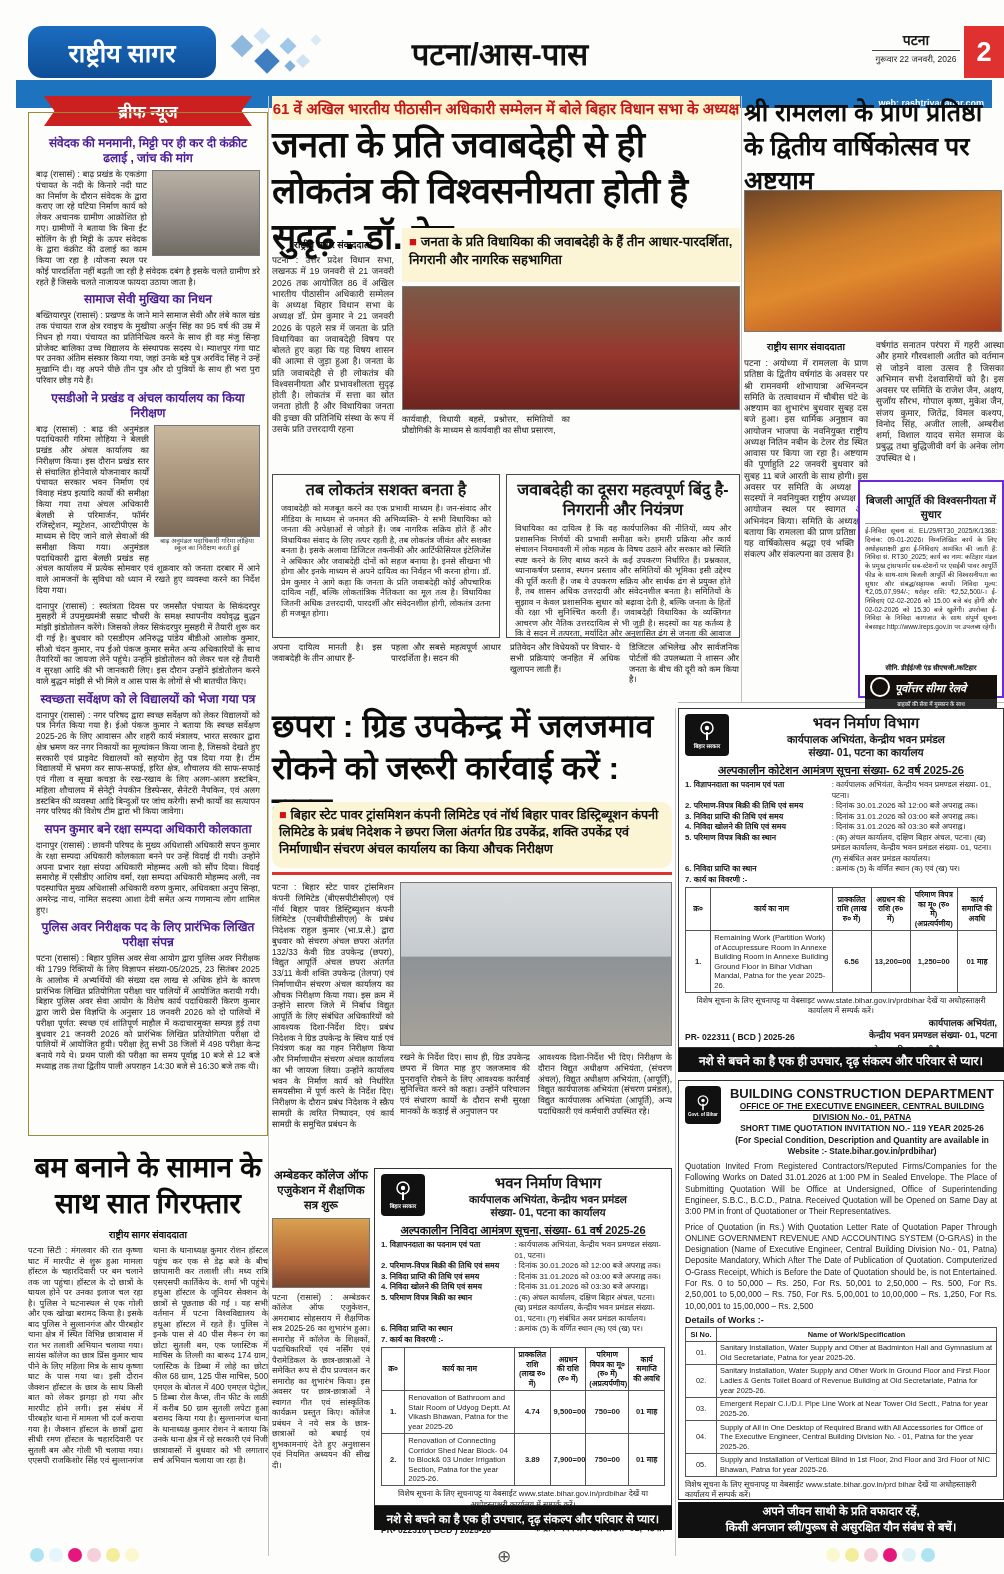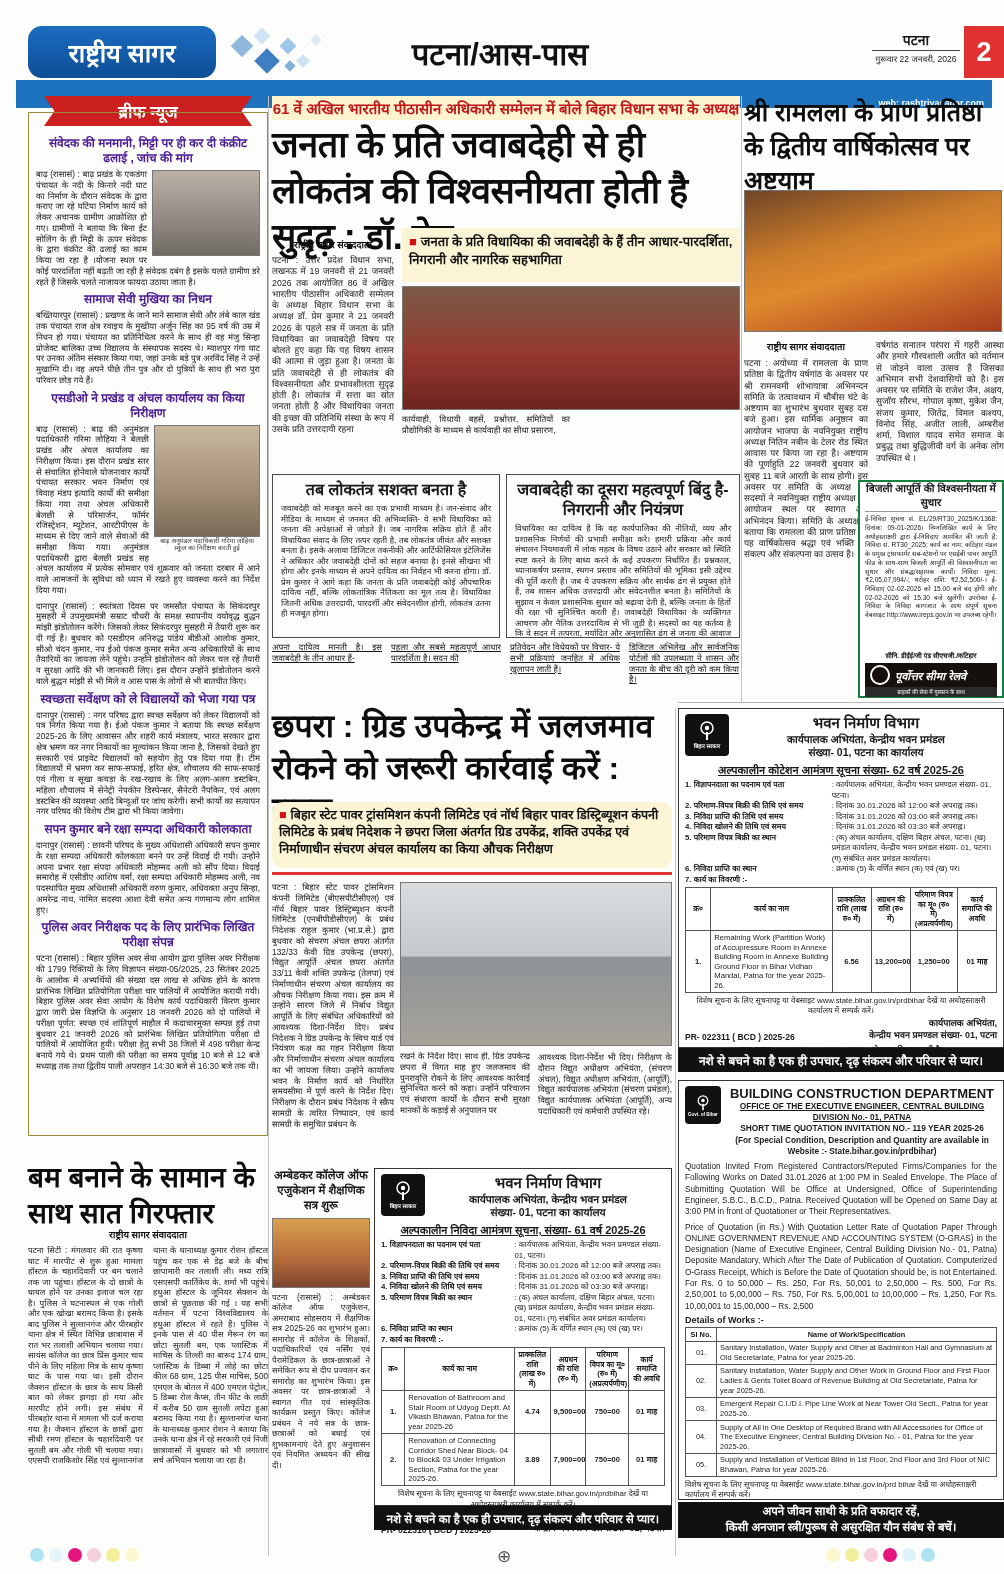--- a/index.html
+++ b/index.html
@@ -31,21 +31,21 @@
   .briefs-box{border:1px solid #9a8a3a;box-sizing:border-box;padding:20px 7px 4px 7px;}
   .brief h3{font-size:12px;font-weight:800;text-align:center;margin:3px 0 3px;line-height:1.25;color:#4c1d95;}
   .brief{margin-bottom:5px;}
   .bimg{float:right;margin:1px 0 2px 5px;border:1px solid #888;}
   .bcap{font-size:6.6px;line-height:1.2;text-align:center;color:#333;}
 
   
   .hl-main{font-size:36px;font-weight:800;line-height:1.28;color:#0d0d0d;letter-spacing:-.5px;}
   .hl-mid{font-size:32px;font-weight:800;line-height:1.3;color:#0d0d0d;}
   .hl-right{font-size:25px;font-weight:800;line-height:1.35;color:#0d0d0d;}
-  .hl-bomb{font-size:28px;font-weight:800;line-height:1.3;color:#0d0d0d;margin-top:10px;}
+  .hl-bomb{font-size:28px;font-weight:800;line-height:1.3;color:#0d0d0d;text-align:center;}
   .kicker{background:#fdf3cf;color:#c01818;font-size:15px;font-weight:800;
           display:flex;align-items:center;justify-content:center;}
   .byline{font-weight:800;font-size:9.5px;text-align:center;color:#111;}
   .hibox{background:#fbf5d5;padding:5px 7px;box-sizing:border-box;font-size:13px;font-weight:800;line-height:1.35;color:#111;}
   .bullet{color:#d11212;margin-right:4px;}
   .subbox{border:1.5px solid #4a4a4a;box-sizing:border-box;padding:5px 8px;}
   .subbox h3{font-size:16px;font-weight:800;text-align:center;margin:0 0 4px;line-height:1.25;}
   .redline{background:#e03131;}
 
   .photo{border:1px solid #777;box-sizing:border-box;}
@@ -67,21 +67,21 @@
   .tnd{border-collapse:collapse;width:100%;table-layout:fixed;}
   .tnd th,.tnd td{border:1px solid #555;font-size:7.6px;line-height:1.25;padding:2px 3px;vertical-align:middle;}
   .tnd th{font-weight:700;text-align:center;}
   .tnd td.num{text-align:center;font-weight:700;}
   .ad-note{font-size:7.8px;text-align:center;line-height:1.3;margin-top:3px;}
   .ad-sign{font-size:9px;font-weight:800;text-align:right;line-height:1.3;}
   .ad-pr{font-size:8.5px;font-weight:700;}
   .black-strip{background:#111;color:#fff;font-weight:800;display:flex;align-items:center;justify-content:center;text-align:center;}
   .gov-logo{width:44px;height:42px;background:#111;border-radius:4px;color:#fff;display:flex;flex-direction:column;
             align-items:center;justify-content:center;font-size:5.5px;font-weight:700;}
-  .rail-box{border:2px solid #15803d;box-sizing:border-box;padding:0 5px;background:#fff;}
+  .rail-box{border:2px solid #6d28d9;box-sizing:border-box;padding:12px 5px;background:#fff;}
   .rail-title{font-size:10.5px;font-weight:800;text-align:center;line-height:1.3;border-bottom:1px solid #999;padding-bottom:2px;}
   .rail-body{font-size:6.6px;line-height:1.32;text-align:justify;margin-top:3px;}
   .rail-sign{font-size:6.8px;font-weight:800;text-align:center;margin-top:2px;}
   .rail-org{background:#15100c;color:#fff;display:flex;align-items:center;gap:5px;padding:2px 5px;margin-top:3px;}
   .rail-org .nm{font-size:11px;font-weight:800;font-style:italic;}
   .ring{width:16px;height:16px;border:2.5px solid #fff;border-radius:50%;}
   .rail-tag{background:#2a2a2a;color:#fff;font-size:5.6px;text-align:center;padding:1px 0;}
 
   .bcd-title{font-size:13px;font-weight:800;text-align:center;}
   .bcd-sub{font-size:8.3px;font-weight:700;text-align:center;line-height:1.35;}
@@ -189,36 +189,36 @@
 
 <div class="abs subbox clip" style="left:272px;top:474px;width:228px;height:164px;">
   <h3>तब लोकतंत्र सशक्त बनता है</h3>
   <div class="bt" style="font-size:8.2px;">जवाबदेही को मजबूत करने का एक प्रभावी माध्यम है। जन-संवाद और मीडिया के माध्यम से जनमत की अभिव्यक्ति- ये सभी विधायिका को जनता की अपेक्षाओं से जोड़ते हैं। जब नागरिक सक्रिय होते हैं और विधायिका संवाद के लिए तत्पर रहती है, तब लोकतंत्र जीवंत और सशक्त बनता है। इसके अलावा डिजिटल तकनीकी और आर्टिफीसियल इंटेलिजेंस ने अधिकार और जवाबदेही दोनों को सहज बनाया है। इनसे सीखना भी होगा और इनके माध्यम से अपने दायित्व का निर्वहन भी करना होगा। डॉ. प्रेम कुमार ने आगे कहा कि जनता के प्रति जवाबदेही कोई औपचारिक दायित्व नहीं, बल्कि लोकतांत्रिक नैतिकता का मूल तत्व है। विधायिका जितनी अधिक उत्तरदायी, पारदर्शी और संवेदनशील होगी, लोकतंत्र उतना ही मजबूत होगा।</div>
 </div>
 <div class="abs subbox clip" style="left:506px;top:474px;width:234px;height:164px;">
   <h3>जवाबदेही का दूसरा महत्वपूर्ण बिंदु है- निगरानी और नियंत्रण</h3>
   <div class="bt" style="font-size:8.2px;">विधायिका का दायित्व है कि वह कार्यपालिका की नीतियों, व्यय और प्रशासनिक निर्णयों की प्रभावी समीक्षा करे। हमारी प्रक्रिया और कार्य संचालन नियमावली में लोक महत्व के विषय उठाने और सरकार को स्थिति स्पष्ट करने के लिए बाध्य करने के कई उपकरण निर्धारित हैं। प्रश्नकाल, ध्यानाकर्षण प्रस्ताव, स्थगन प्रस्ताव और समितियों की भूमिका इसी उद्देश्य की पूर्ति करती हैं। जब ये उपकरण सक्रिय और सार्थक ढंग से प्रयुक्त होते हैं, तब शासन अधिक उत्तरदायी और संवेदनशील बनता है। समितियों के सुझाव न केवल प्रशासनिक सुधार को बढ़ावा देती है, बल्कि जनता के हितों की रक्षा भी सुनिश्चित करती हैं। जवाबदेही विधायिका के व्यक्तिगत आचरण और नैतिक उत्तरदायित्व से भी जुड़ी है। सदस्यों का यह कर्तव्य है कि वे सदन में तत्परता, मर्यादित और अनुशासित ढंग से जनता की आवाज बनें।</div>
 </div>
 
-<div class="abs clip" style="left:272px;top:642px;width:468px;height:56px;display:flex;gap:9px;text-decoration:underline;">
+<div class="abs clip" style="left:272px;top:642px;width:468px;height:56px;display:flex;gap:9px;">
   <div class="bt" style="width:110px;">अपना दायित्व मानती है। इस जवाबदेही के तीन आधार हैं-</div>
   <div class="bt" style="width:110px;">पहला और सबसे महत्वपूर्ण आधार पारदर्शिता है। सदन की</div>
   <div class="bt" style="width:110px;">प्रतिवेदन और विधेयकों पर विचार- ये सभी प्रक्रियाएं जनहित में अधिक खुलापन लाती हैं।</div>
   <div class="bt" style="width:110px;">डिजिटल अभिलेख और सार्वजनिक पोर्टलों की उपलब्धता ने शासन और जनता के बीच की दूरी को कम किया है।</div>
 </div>
 
 <div class="abs hl-mid" style="left:272px;top:706px;width:400px;height:92px;">छपरा : ग्रिड उपकेन्द्र में जलजमाव रोकने को जरूरी कार्रवाई करें : राहुल</div>
 <div class="abs hibox" style="left:272px;top:802px;width:400px;height:66px;font-size:12.5px;border-radius:11px;">
   <span class="bullet">■</span><span>बिहार स्टेट पावर ट्रांसमिशन कंपनी लिमिटेड एवं नॉर्थ बिहार पावर डिस्ट्रिब्यूशन कंपनी लिमिटेड के प्रबंध निदेशक ने छपरा जिला अंतर्गत ग्रिड उपकेंद्र, शक्ति उपकेंद्र एवं निर्माणाधीन संचरण अंचल कार्यालय का किया औचक निरीक्षण</span>
 </div>
 <div class="abs redline" style="left:272px;top:872px;width:400px;height:3px;"></div>
 
 <div class="abs bt clip" style="left:272px;top:882px;width:122px;height:278px;font-size:8.4px;">पटना : बिहार स्टेट पावर ट्रांसमिशन कंपनी लिमिटेड (बीएसपीटीसीएल) एवं नॉर्थ बिहार पावर डिस्ट्रिब्यूशन कंपनी लिमिटेड (एनबीपीडीसीएल) के प्रबंध निदेशक राहुल कुमार (भा.प्र.से.) द्वारा बुधवार को संचरण अंचल छपरा अंतर्गत 132/33 केवी ग्रिड उपकेन्द्र (छपरा), विद्युत आपूर्ति अंचल छपरा अंतर्गत 33/11 केवी शक्ति उपकेन्द्र (तेलपा) एवं निर्माणाधीन संचरण अंचल कार्यालय का औचक निरीक्षण किया गया। इस क्रम में उन्होंने सारण जिले में निर्बाध विद्युत आपूर्ति के लिए संबंधित अधिकारियों को आवश्यक दिशा-निर्देश दिए। प्रबंध निदेशक ने ग्रिड उपकेन्द्र के स्विच यार्ड एवं नियंत्रण कक्ष का गहन निरीक्षण किया और निर्माणाधीन संचरण अंचल कार्यालय का भी जायजा लिया। उन्होंने कार्यालय भवन के निर्माण कार्य को निर्धारित समयसीमा में पूर्ण करने के निर्देश दिए। निरीक्षण के दौरान प्रबंध निदेशक ने स्क्रैप सामग्री के त्वरित निष्पादन, एवं कार्य सामग्री के समुचित प्रबंधन के</div>
 <div class="abs photo ph-grid" style="left:400px;top:882px;width:272px;height:164px;"></div>
-<div class="abs bt clip" style="left:400px;top:1052px;width:130px;height:108px;font-family:Liberation Serif, serif;">रखने के निर्देश दिए। साथ ही, ग्रिड उपकेन्द्र छपरा में विगत माह हुए जलजमाव की पुनरावृत्ति रोकने के लिए आवश्यक कार्रवाई सुनिश्चित करने को कहा। उन्होंने परिचालन एवं संधारण कार्यों के दौरान सभी सुरक्षा मानकों के कड़ाई से अनुपालन पर</div>
+<div class="abs bt clip" style="left:400px;top:1052px;width:130px;height:108px;">रखने के निर्देश दिए। साथ ही, ग्रिड उपकेन्द्र छपरा में विगत माह हुए जलजमाव की पुनरावृत्ति रोकने के लिए आवश्यक कार्रवाई सुनिश्चित करने को कहा। उन्होंने परिचालन एवं संधारण कार्यों के दौरान सभी सुरक्षा मानकों के कड़ाई से अनुपालन पर</div>
 <div class="abs bt clip" style="left:538px;top:1052px;width:134px;height:108px;">आवश्यक दिशा-निर्देश भी दिए। निरीक्षण के दौरान विद्युत अधीक्षण अभियंता, (संचरण अंचल), विद्युत अधीक्षण अभियंता, (आपूर्ति), विद्युत कार्यपालक अभियंता (संचरण प्रमंडल), विद्युत कार्यपालक अभियंता (आपूर्ति), अन्य पदाधिकारी एवं कर्मचारी उपस्थित रहे।</div>
 
 <div class="abs" style="left:272px;top:1168px;width:98px;">
   <div style="font-size:11.5px;font-weight:800;text-align:center;line-height:1.3;">अम्बेडकर कॉलेज ऑफ एजुकेशन में शैक्षणिक सत्र शुरू</div>
   <div class="photo ph-college" style="width:98px;height:70px;margin-top:5px;"></div>
   <div class="bt clip" style="margin-top:5px;height:282px;font-size:8.2px;">पटना (रासासं) : अम्बेडकर कॉलेज ऑफ एजुकेशन, अमराबाद सोहसराय में शैक्षणिक सत्र 2025-26 का शुभारंभ हुआ। समारोह में कॉलेज के शिक्षकों, पदाधिकारियों एवं नर्सिंग एवं पैरामेडिकल के छात्र-छात्राओं ने समेकित रूप से दीप प्रज्वलन कर समारोह का शुभारंभ किया। इस अवसर पर छात्र-छात्राओं ने स्वागत गीत एवं सांस्कृतिक कार्यक्रम प्रस्तुत किए। कॉलेज प्रबंधन ने नये सत्र के छात्र-छात्राओं को बधाई एवं शुभकामनाएं देते हुए अनुशासन एवं नियमित अध्ययन की सीख दी।</div>
 </div>
 
 <div class="abs adbox" style="left:374px;top:1168px;width:298px;height:338px;">
   <div style="display:flex;gap:6px;">

